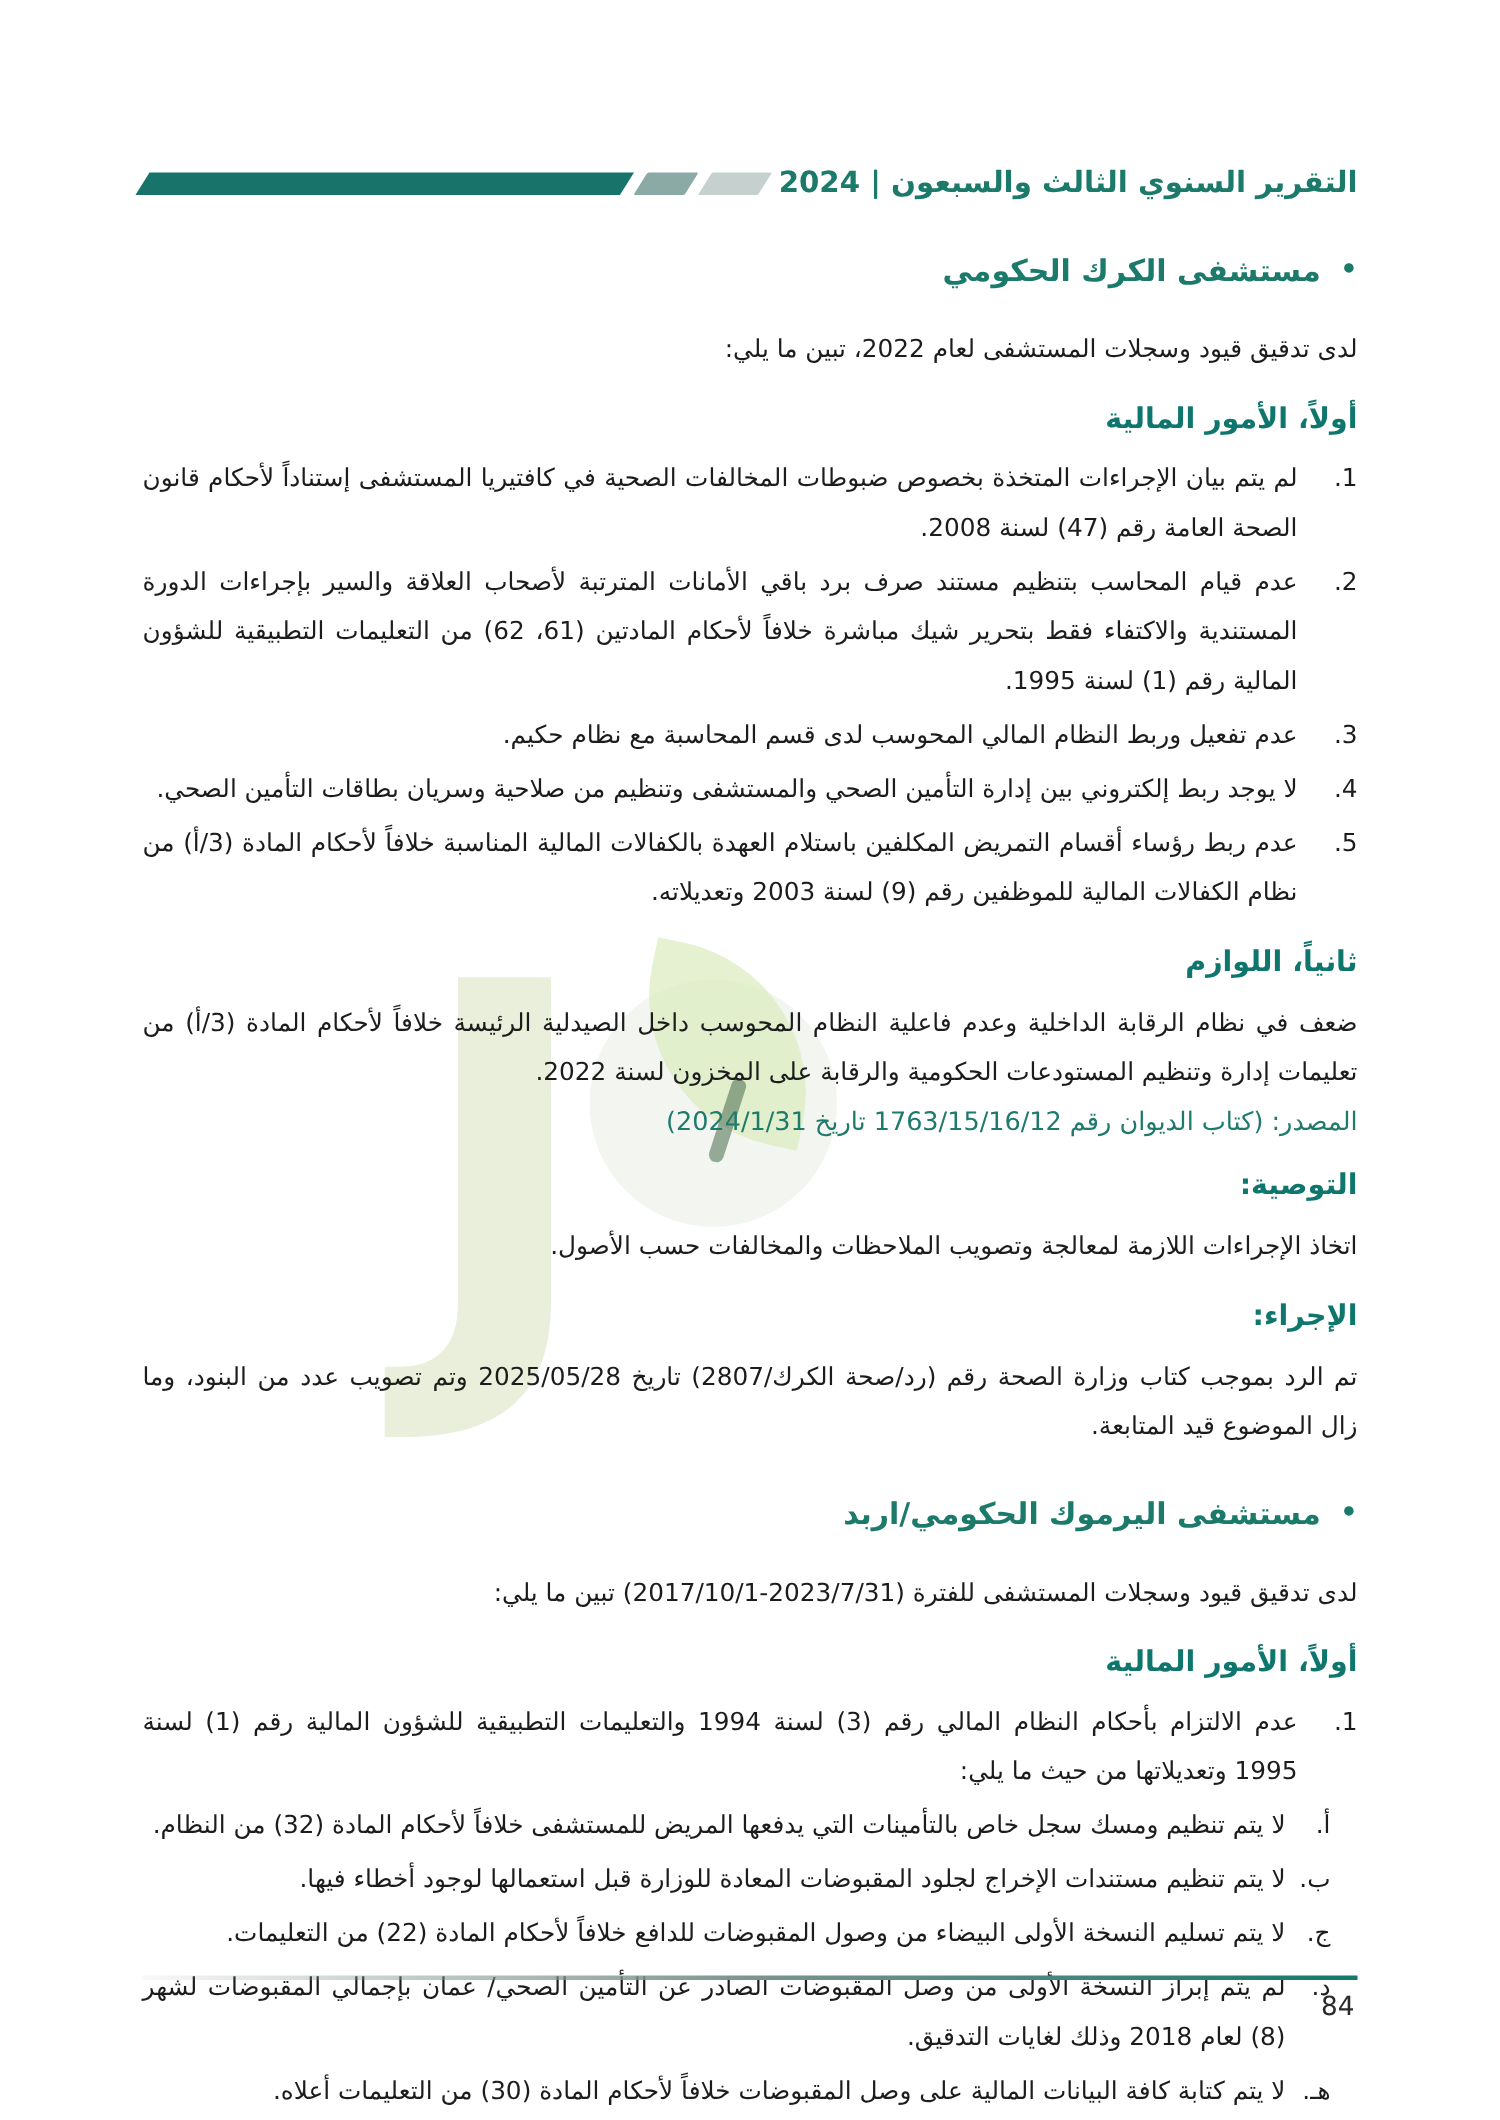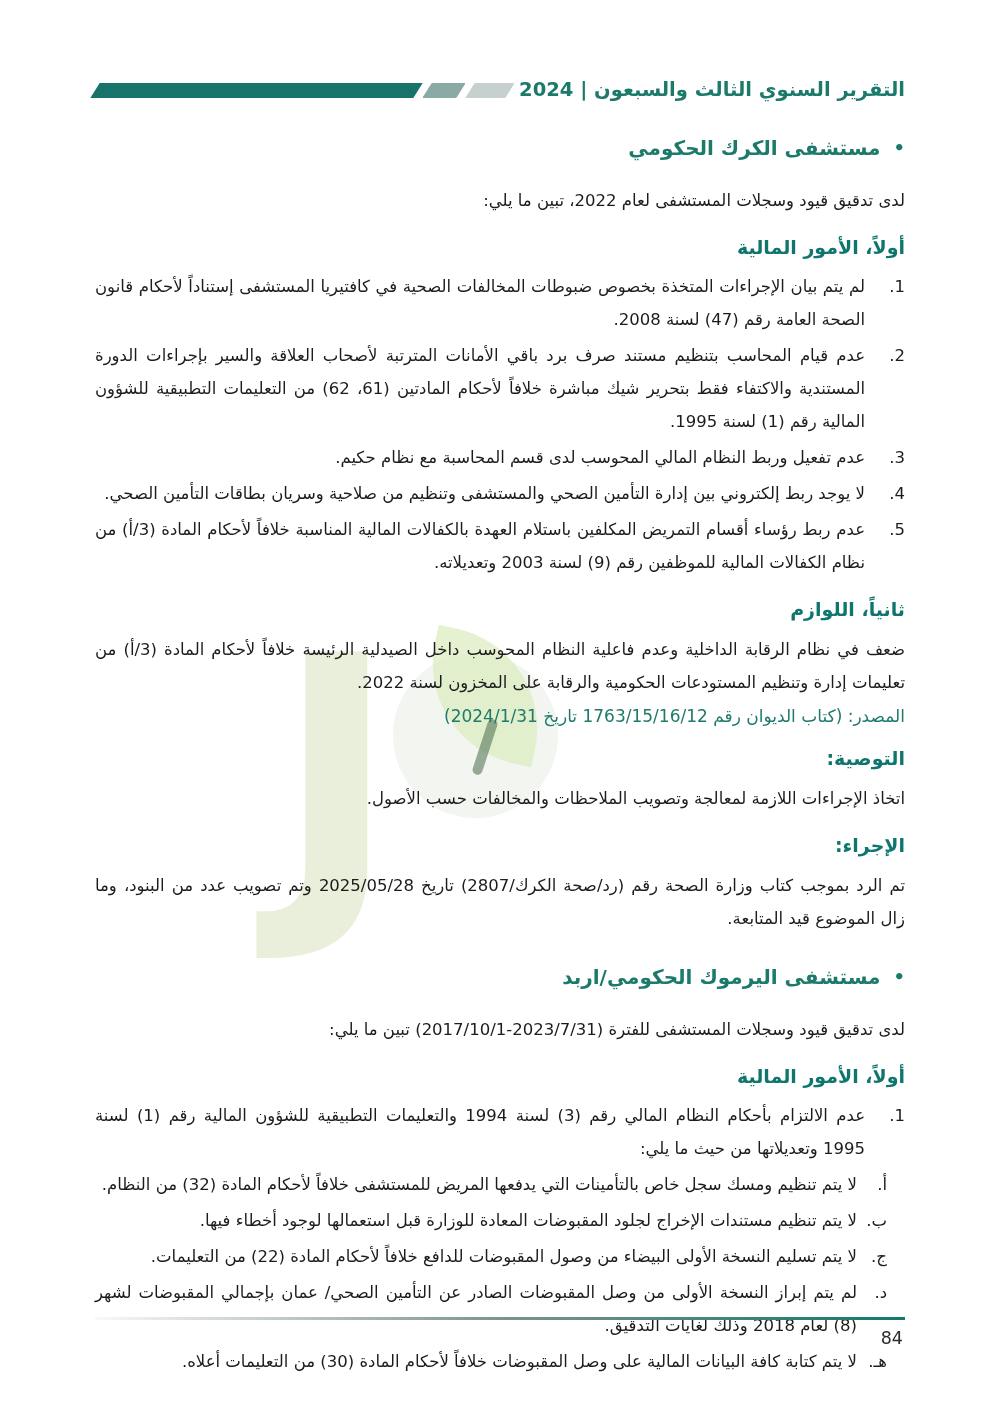--- a/index.html
+++ b/index.html
@@ -3,21 +3,21 @@
 <meta charset="utf-8">
 <style>
   * { margin:0; padding:0; box-sizing:border-box; }
   html,body { background:#ffffff; }
   .page {
     position:relative; width:1000px; height:1413px; margin:0 auto;
     background:#ffffff; overflow:hidden; direction:rtl;
     font-family:"DejaVu Sans", sans-serif; color:#1c1c1c;
   }
   
-  .header { position:relative; z-index:2; display:flex; align-items:center; gap:9px; margin:78px 95px 0 95px; height:24px; }
+  .header { position:relative; z-index:2; display:flex; align-items:center; gap:9px; margin:110px 95px 0 95px; height:24px; }
   .h-title { color:#1c7a6b; font-weight:bold; font-size:19.5px; white-space:nowrap; line-height:1; }
   .seg { height:15px; transform:skewX(-32deg); border-radius:1px; }
   .seg-light  { width:40px; background:#c6d1cf; }
   .seg-medium { width:34px; background:#8ba9a5; }
   .bar-dark   { flex:1; background:#18746a; height:15px; transform:skewX(-32deg); }
   
   .content { position:relative; z-index:2; padding:0 95px; }
   .sec-title { display:flex; align-items:center; gap:13px; color:#1c7a6b; font-weight:bold; font-size:20px; }
   .sec-title .bullet { font-size:18px; line-height:1; }
   .t1 { margin-top:34px; }

